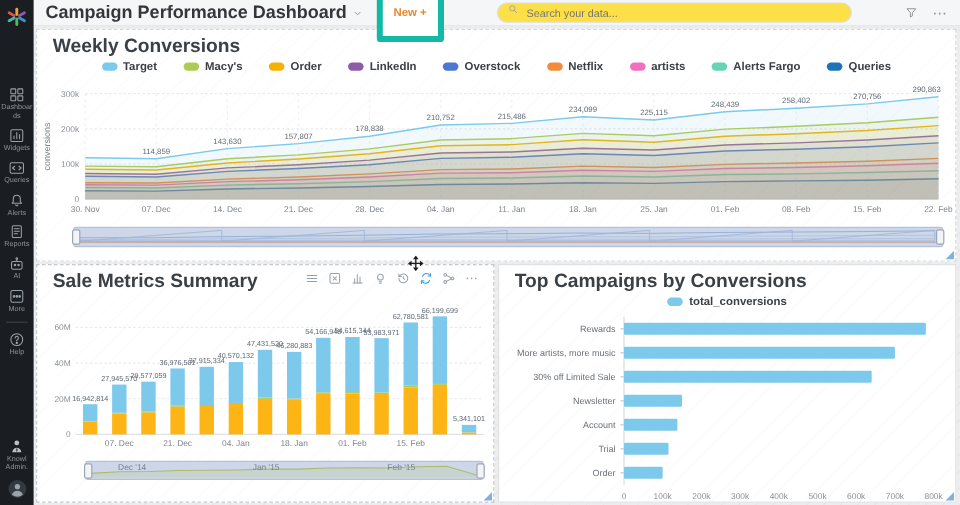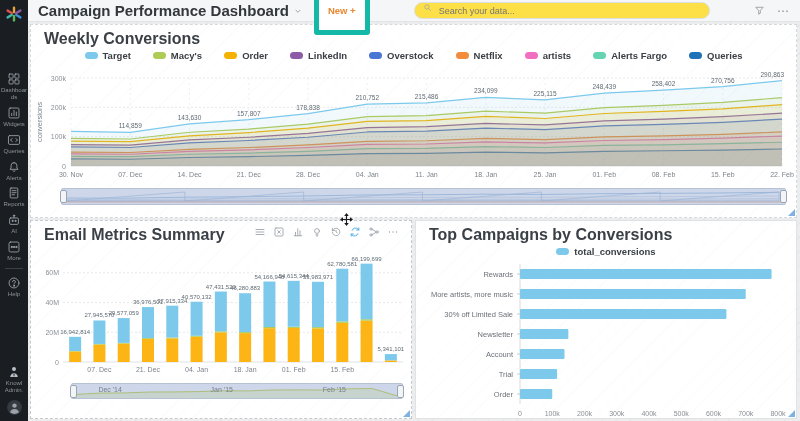--- a/index.html
+++ b/index.html
@@ -307,21 +307,21 @@
           <line x1="0" y1="12" x2="721" y2="12" stroke="#c79a92" stroke-width="1" stroke-opacity="0.7"></line>
         </svg>
       <div class="nhandle l"></div>
       <div class="nhandle r"></div>
     </div>
     <div class="rz"></div>
   </div>
 
   <div class="panel" id="panel-email">
     <div class="phead">
-      <h3>Email Metrics Summary</h3>
+      <h3>Sale Metrics Summary</h3>
       <div class="ptools" id="email-toolbar">
           <span class="ti"><svg width="12" height="12" viewBox="0 0 24 24" fill="none" stroke="#99a1a8" stroke-width="1.7" stroke-linecap="round" stroke-linejoin="round">
               <path d="M4 7h16M4 12h16M4 17h16"></path>
             </svg></span>
           <span class="ti"><svg width="12" height="12" viewBox="0 0 24 24" fill="none" stroke="#99a1a8" stroke-width="1.7" stroke-linecap="round" stroke-linejoin="round">
               <rect x="4" y="4" width="16" height="16" rx="2"></rect>
               <path d="M9.3 9.3l5.4 5.4M14.7 9.3l-5.4 5.4"></path>
             </svg></span>
           <span class="ti"><svg width="12" height="12" viewBox="0 0 24 24" fill="none" stroke="#99a1a8" stroke-width="1.7" stroke-linecap="round" stroke-linejoin="round">
               <path d="M4.5 19.5h15"></path>

